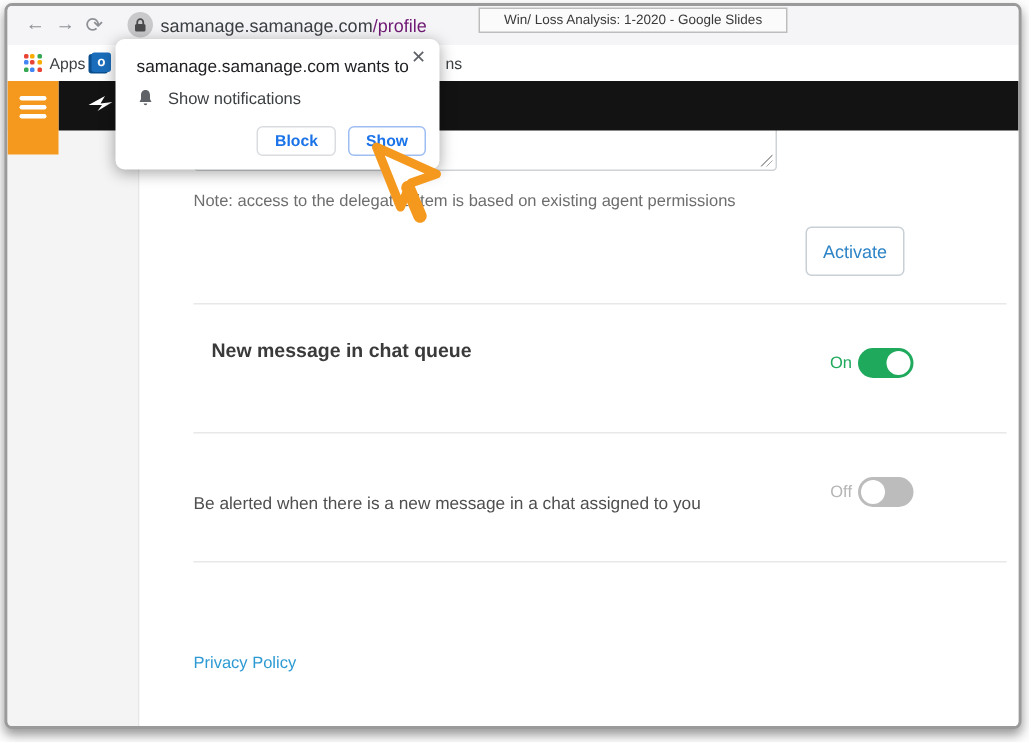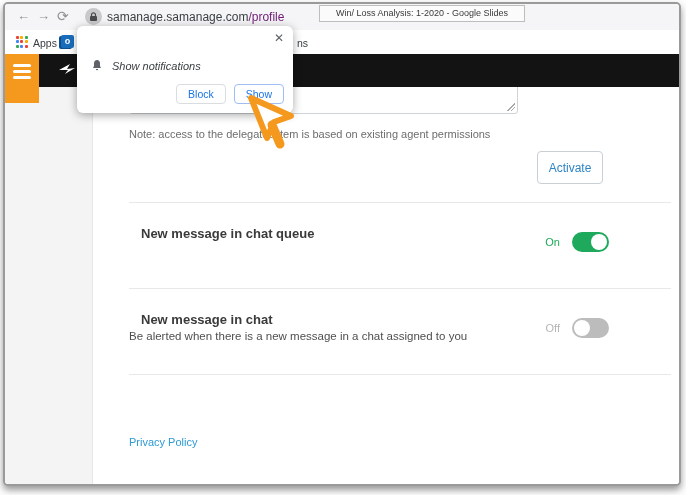--- a/index.html
+++ b/index.html
@@ -54,43 +54,43 @@
       transparent 71%, #a7a7a7 71%, #a7a7a7 78%, transparent 78%); }
   .note-text { position:absolute; left:124px; top:124px; font-size:11px; color:#6d6d6d; z-index:2; }
   .activate-btn {
     position:absolute; left:532px; top:147px; width:66px; height:33px; background:#fff;
     border:1px solid #c8cfd5; border-radius:4px; color:#2e84c6; font-size:12px; cursor:pointer; z-index:2;
     font-family:"Liberation Sans", sans-serif;
   }
   .divider { position:absolute; left:124px; right:8px; height:1px; background:#e8e8e8; z-index:2; }
   .sec-title { position:absolute; left:124px; font-size:13px; font-weight:bold; color:#3a3a3a; z-index:2;margin-left:12px; }
   .sec-desc { position:absolute; left:124px; font-size:11.5px; color:#4f4f4f; z-index:2; }
-  .toggle-row { position:absolute; right:70px; display:flex; align-items:center; gap:12px; z-index:2; }
+  .toggle-row { position:absolute; right:70px; display:flex; align-items:center; gap:4px; z-index:2; }
   .toggle-state { font-size:11px; }
   .toggle-pill { width:37px; height:20px; border-radius:10px; position:relative; cursor:pointer; }
   .toggle-pill .knob { position:absolute; top:2px; width:16px; height:16px; border-radius:50%; background:#fff; }
   .toggle-on { background:#1FA95C; }
   .toggle-on .knob { right:2px; }
   .toggle-off { background:#bcbcbc; }
   .toggle-off .knob { left:2px; }
   .state-on { color:#1FA95C; }
   .state-off { color:#b5b5b5; }
   .privacy-link { position:absolute; left:124px; top:432px; font-size:11px; color:#2d9ad3; text-decoration:none; z-index:2; }
   
   .perm-dialog {
     position:absolute; left:72px; top:22px; width:216px; height:87px; background:#fff;
     border-radius:6px; box-shadow:0 2px 10px rgba(0,0,0,.35); z-index:7;
   }
   .perm-title { position:absolute; left:14px; top:13px; font-size:11.5px; color:#202124; white-space:nowrap; }
   .perm-close { position:absolute; right:9px; top:6px; font-size:12px; color:#5f6368; cursor:pointer; line-height:12px; }
   .perm-row { position:absolute; left:14px; top:33px; display:flex; align-items:center; gap:9px; }
-  .perm-row span { font-size:11px; color:#3c4043;font-style:italic; }
+  .perm-row span { font-size:11px; color:#3c4043; }
   .perm-buttons { position:absolute; right:9px; bottom:9px; display:flex; gap:8px; }
   .perm-btn { height:20px; padding:0 11px; font-size:10.5px; border-radius:4px; background:#fff;
-    color:#1a73e8; cursor:pointer; font-family:"Liberation Sans", sans-serif; font-weight:normal; }
+    color:#1a73e8; cursor:pointer; font-family:"Liberation Sans", sans-serif; font-weight:bold; }
   .btn-block { border:1px solid #dadce0; }
   .btn-allow { border:1px solid #9ebdf2; }
   
   .cursor-arrow { position:absolute; left:238px; top:88px; z-index:9; }
 </style>
 </head>
 <body>
 
 <div class="stage">
   <div class="window">
@@ -157,34 +157,34 @@
     <div class="sec-title" style="top:222px;">New message in chat queue</div>
     <div class="toggle-row" style="top:228px;">
       <span class="toggle-state state-on">On</span>
       <span class="toggle-pill toggle-on">
           <span class="knob"></span>
         </span>
     </div>
 
     <div class="divider" style="top:284px;"></div>
 
-    <div class="sec-title" style="top:308px;">New message in chat</div>
     <div class="sec-desc" style="top:326px;">Be alerted when there is a new message in a chat assigned to you</div>
     <div class="toggle-row" style="top:314px;">
       <span class="toggle-state state-off">Off</span>
       <span class="toggle-pill toggle-off">
           <span class="knob"></span>
         </span>
     </div>
 
     <div class="divider" style="top:370px;"></div>
 
     <a class="privacy-link" href="#">Privacy Policy</a>
 
     <div class="perm-dialog">
+      <div class="perm-title">samanage.samanage.com wants to</div>
       <span class="perm-close">✕</span>
       <div class="perm-row">
         <svg width="12" height="13" viewBox="0 0 12 13">
           <path d="M6 1 C4 1 3 2.5 3 4.5 L3 7 L2 9 L10 9 L9 7 L9 4.5 C9 2.5 8 1 6 1 Z" fill="#5f6368"></path>
           <path d="M4.8 10 a1.2 1.2 0 0 0 2.4 0 Z" fill="#5f6368"></path>
         </svg>
         <span>Show notifications</span>
       </div>
       <div class="perm-buttons">
         <button class="perm-btn btn-block">Block</button>

